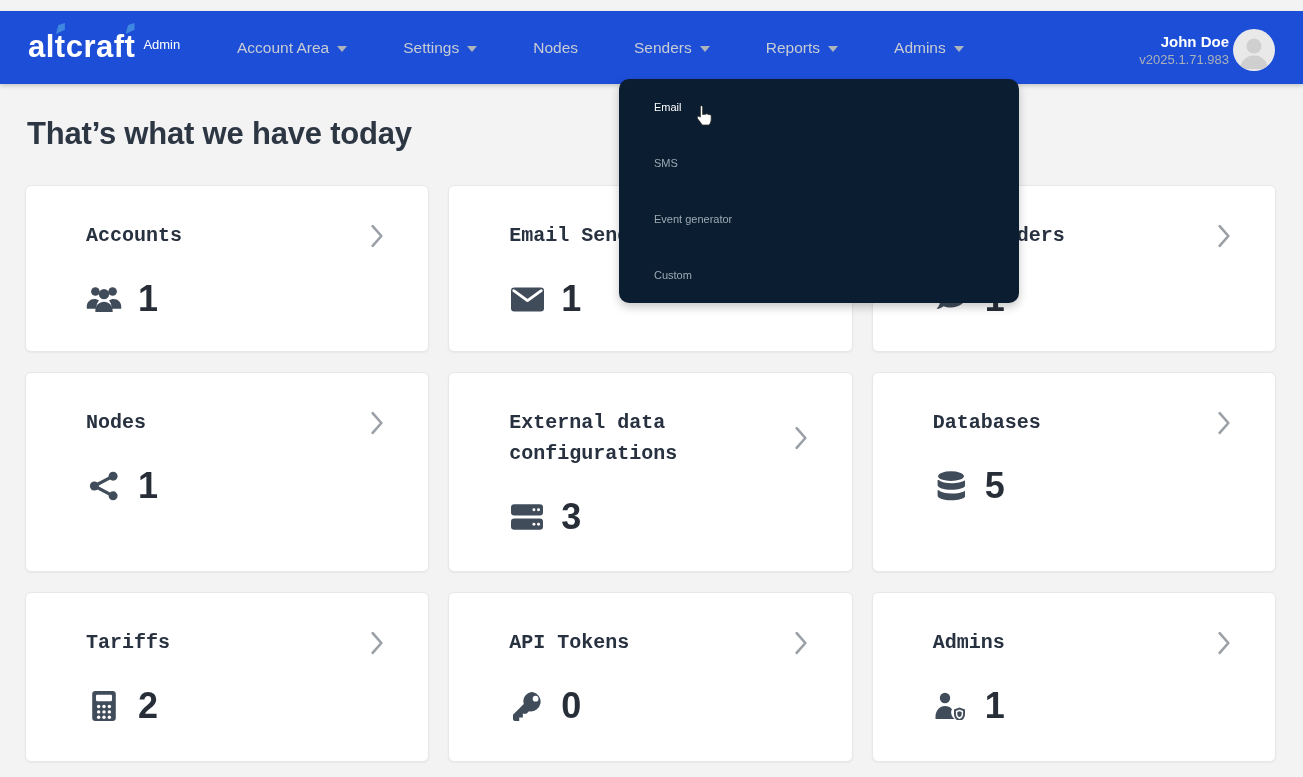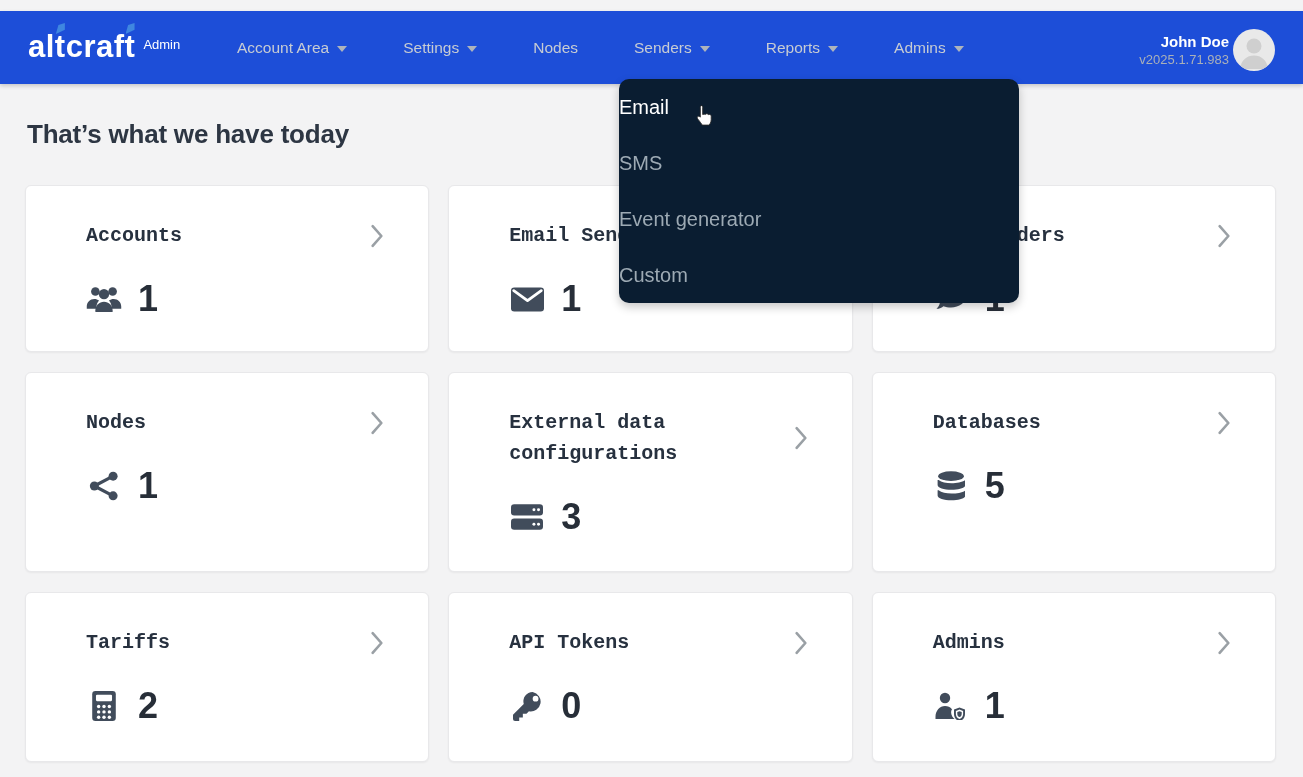--- a/index.html
+++ b/index.html
@@ -40,32 +40,32 @@
 
   
   .dropdown {
     position: absolute; left: 619px; top: 79px; width: 400px; height: 224px;
     background: #0a1d31; border-radius: 10px;
     box-shadow: 0 4px 10px rgba(0,0,0,.22);
     z-index: 10;
     display: flex; flex-direction: column;
   }
   .dropdown-item {
-    flex: 1; display: flex; align-items: center; 
-    color: #9daab4; font-size: 20px; cursor: pointer;
+    flex: 1; display: flex; align-items: center; padding-left: 35px;
+    color: #9daab4; font-size: 11px; cursor: pointer;
   }
   .dropdown-item.hovered { color: #ffffff; }
 
   .mouse-cursor { position: absolute; left: 694px; top: 104px; z-index: 20; pointer-events: none; }
 
   
   .main { position: absolute; left: 0; top: 73px; width: 1303px; }
   .page-title {
     margin: 40px 12px 30px 27px;
-    font-size: 26px; font-weight: 700; color: #2d3643; letter-spacing: -.2px; line-height: 42px;
+    font-size: 31px; font-weight: 700; color: #2d3643; letter-spacing: -.2px; line-height: 42px;
   }
   .cards-grid {
     margin: 0 27px 0 25px;
     display: grid;
     grid-template-columns: repeat(3, 1fr);
     grid-template-rows: 167px 200px 170px;
     gap: 20px 19px;
   }
   .card {
     background: #ffffff; border: 1px solid #e8e8ea; border-radius: 6px;

